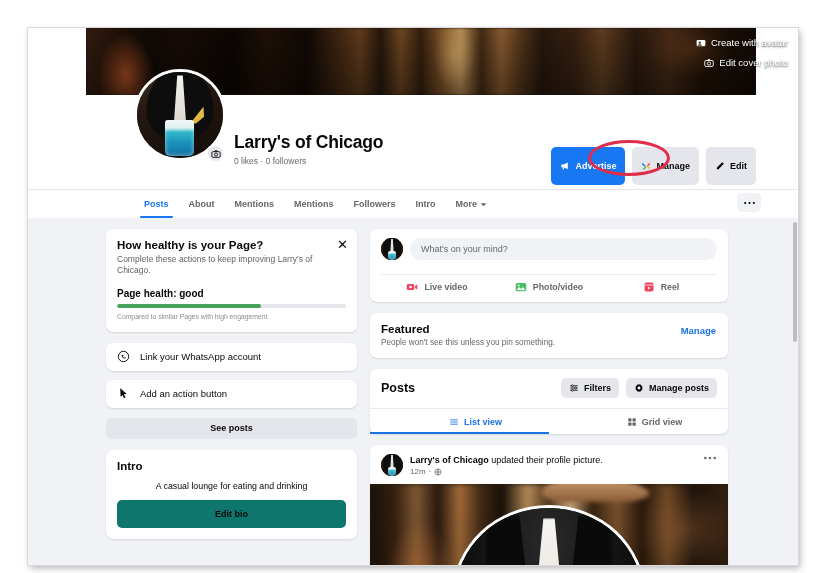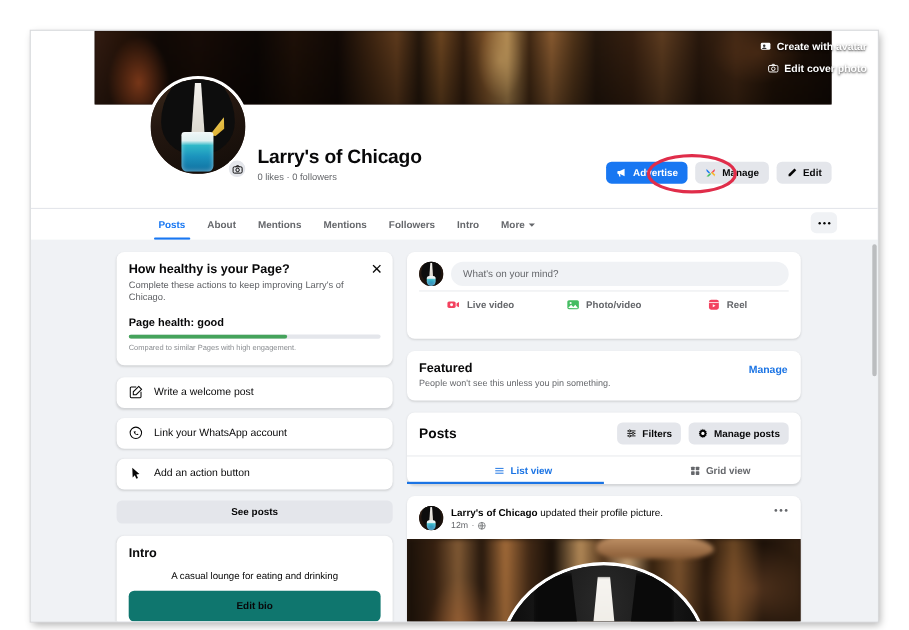--- a/index.html
+++ b/index.html
@@ -66,24 +66,24 @@
   }
 
   .cover-btns {
     position: absolute;
     right: 10px; top: 9px;
     display: flex; flex-direction: column;
     align-items: flex-end; gap: 9px;
     z-index: 5;
   }
   .cover-btn {
-    display: flex; gap: 5px;
+    display: flex; align-items: center; gap: 5px;
     color: #ffffff;
     font-size: 9.5px;
-    font-weight: 700;
+    font-weight: 400;
     text-shadow: 0 1px 2px rgba(0,0,0,0.8);
     cursor: pointer;
     white-space: nowrap;
   }
 
   
   .profile-pic {
     position: absolute;
     left: 106px; top: 41px;
     width: 92px; height: 92px;
@@ -156,21 +156,21 @@
 
   
   .hdr-actions {
     position: absolute;
     right: 42px; top: 119px;
     display: flex; align-items: center; gap: 7px;
     z-index: 7;
   }
   .btn {
     display: flex; align-items: center; gap: 5px;
-    height: 20px;
+    height: 38px;
     padding: 0 9px;
     border-radius: 5px;
     font-size: 9px;
     font-weight: bold;
     cursor: pointer;
     white-space: nowrap;
   }
   .btn-primary { background: #1877f2; color: #ffffff; }
   .btn-sec { background: #e4e6eb; color: #080809; }
 
@@ -322,23 +322,23 @@
   .av .pp-glass { left: 31%; width: 36%; height: 40%; }
   .composer-input {
     flex: 1; height: 22px;
     background: #f0f2f5; border-radius: 14px;
     display: flex; align-items: center;
     padding: 0 11px;
     font-size: 9px; color: #65676b;
     cursor: text;
   }
   .composer-actions {
-    display: flex; margin-top: 4px;
+    display: flex; margin-top: 14px;
     border-top: 1px solid #e9ebee;
-    padding: 6px 0 25px;
+    padding: 6px 0 9px;
   }
   .ca-item {
     flex: 1; display: flex; align-items: center;
     justify-content: center; gap: 6px;
     font-size: 8.8px; font-weight: 600; color: #65676b;
     cursor: pointer;
   }
 
   
   .featured { padding: 10px 11px 11px; position: relative; }
@@ -608,29 +608,20 @@
           <div class="ph-close">✕</div>
           <div class="ph-title">How healthy is your Page?</div>
           <div class="ph-sub">Complete these actions to keep improving Larry's of Chicago.</div>
           <div class="ph-label">Page health: good</div>
           <div class="ph-bar">
             <div class="ph-fill" id="phfill" style="width: 63%; background: rgb(69, 163, 91);"></div>
           </div>
           <div class="ph-note">Compared to similar Pages with high engagement.</div>
         </div>
 
-        <div class="action-item">
-          <span>
-            <svg width="13" height="13" viewBox="0 0 18 18" fill="none" stroke="#050505" stroke-width="1.3">
-              <path d="M9.5 2.5H3.2A1.2 1.2 0 0 0 2 3.7v11.1A1.2 1.2 0 0 0 3.2 16h11.1a1.2 1.2 0 0 0 1.2-1.2V8.5"></path>
-              <path d="M12.6 1.8 16.2 5.4 9.4 12.2H5.8V8.6z"></path>
-            </svg>
-          </span>
-          <span>Write a welcome post</span>
-        </div>
 
         <div class="action-item">
           <span>
             <svg width="13" height="13" viewBox="0 0 18 18" fill="none" stroke="#050505" stroke-width="1.3">
               <circle cx="9" cy="9" r="7.2"></circle>
               <path d="M6.3 6.6c0 3 2.1 5.1 5.1 5.1.5 0 .9-.5.9-1l-1.4-.7-.9.9c-.9-.5-1.6-1.2-2-2l.9-.9-.7-1.4c-.5 0-1 .4-1 1z" fill="#050505" stroke="none"></path>
             </svg>
           </span>
           <span>Link your WhatsApp account</span>
         </div>

